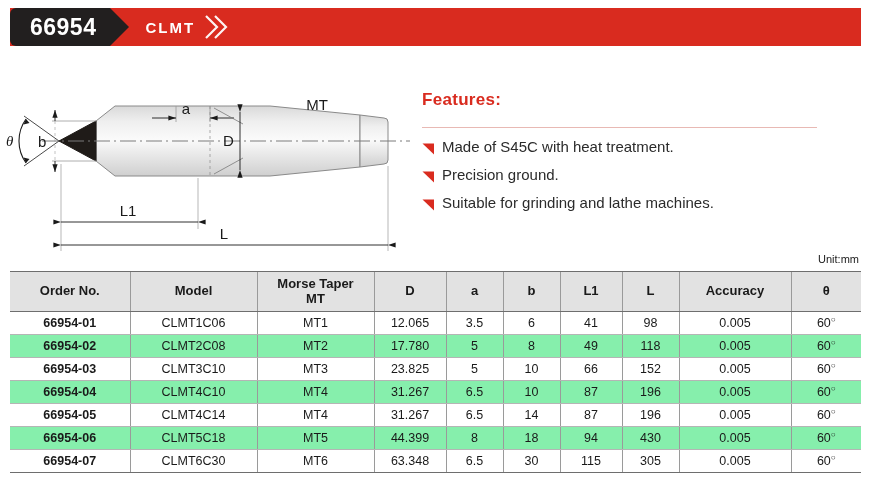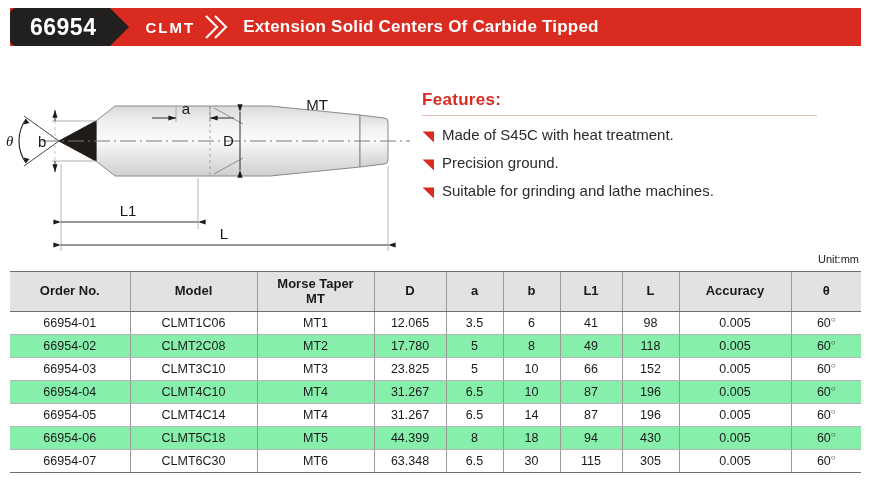--- a/index.html
+++ b/index.html
@@ -51,21 +51,21 @@
     letter-spacing: 0.2px;
   }
 
   
   .drawing { position: absolute; left: 0px; top: 88px; width: 415px; height: 170px; }
 
   
   .features { position: absolute; left: 422px; top: 90px; width: 440px; }
   .features-title {
     color: #D92B1F; font-size: 17px; font-weight: bold;
-    letter-spacing: 0.3px; margin-bottom: 5px;
+    letter-spacing: 0.3px; margin-bottom: 17px;
   }
   .features-rule {
     height: 1px; background: #E8B9B4; width: 395px; margin-bottom: 9px;
   }
   .feature-row { display: flex; align-items: flex-start; margin-bottom: 6px; }
   .feature-marker { width: 20px; flex: 0 0 20px; padding-top: 4px; }
   .feature-text { font-size: 15px; color: #2B2B2B; line-height: 1.35; }
 
   
   .unit-label {
@@ -91,21 +91,21 @@
     border-bottom: 1px solid #6E6E6E;
     line-height: 1.15;
   }
   .spec-table th:first-child { border-left: none; }
   .spec-table td {
     height: 23px;
     text-align: center;
     border-bottom: 1px solid #B5B5B5;
     border-left: 1px solid #9A9A9A;
   }
-  .spec-table td:first-child { border-left: none; font-weight: normal; }
+  .spec-table td:first-child { border-left: none; font-weight: bold; }
   .spec-table tr.alt td { background: #86efac; }
   .spec-table tr:last-child td { border-bottom: 1px solid #6E6E6E; }
   .deg { font-size: 12.5px; }
   .deg sup { font-size: 8px; vertical-align: super; }
 </style>
 </head>
 <body>
 
 <div id="page">
 
@@ -114,21 +114,20 @@
       <div class="banner-code">66954</div>
       <div class="banner-code-point"></div>
     </div>
     <div class="banner-series">CLMT</div>
     <div class="banner-chev">
       <svg width="26" height="30" viewBox="0 0 26 30">
         <path d="M3 4 L14 15 L3 26" fill="none" stroke="#FFFFFF" stroke-width="2.2" opacity="0.95"></path>
         <path d="M12 4 L23 15 L12 26" fill="none" stroke="#FFFFFF" stroke-width="2.2" opacity="0.95"></path>
       </svg>
     </div>
-    <div class="banner-title">Extension Solid Centers Of Carbide Tipped</div>
   </div>
 
   <div class="drawing">
     <svg width="415" height="170" viewBox="0 0 415 170">
       <defs>
         <linearGradient id="bodyGrad" x1="0" y1="0" x2="0" y2="1">
           <stop offset="0%" stop-color="#D9D9D9"></stop>
           <stop offset="22%" stop-color="#EFEFEF"></stop>
           <stop offset="48%" stop-color="#FAFAFA"></stop>
           <stop offset="75%" stop-color="#E4E4E4"></stop>

